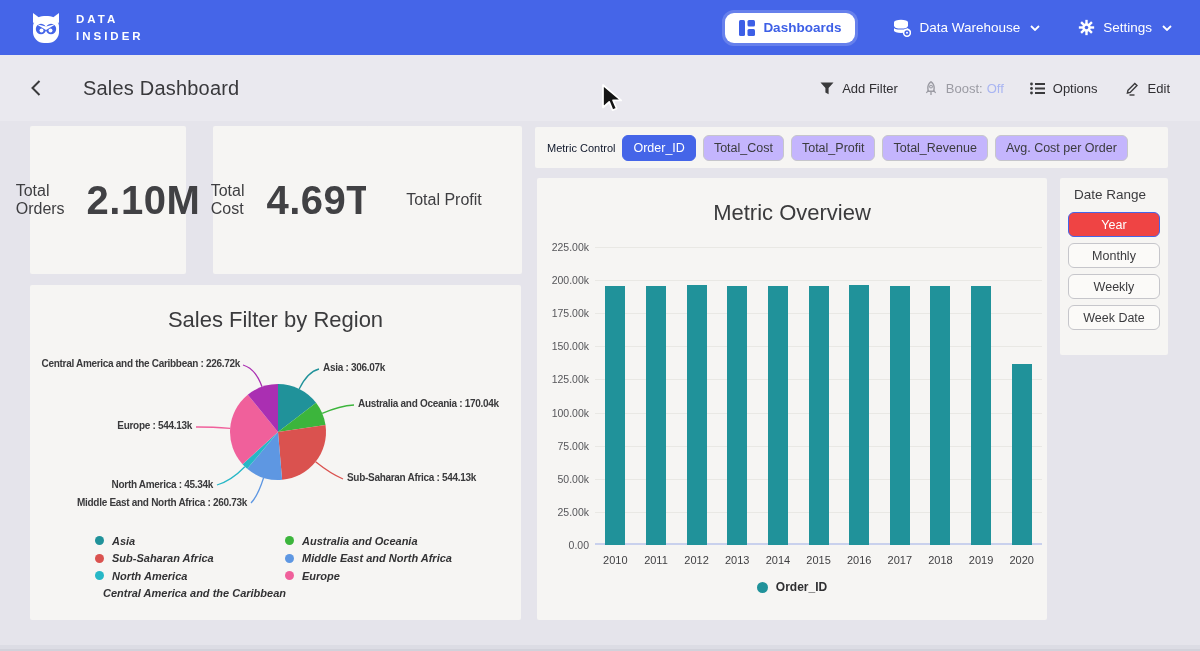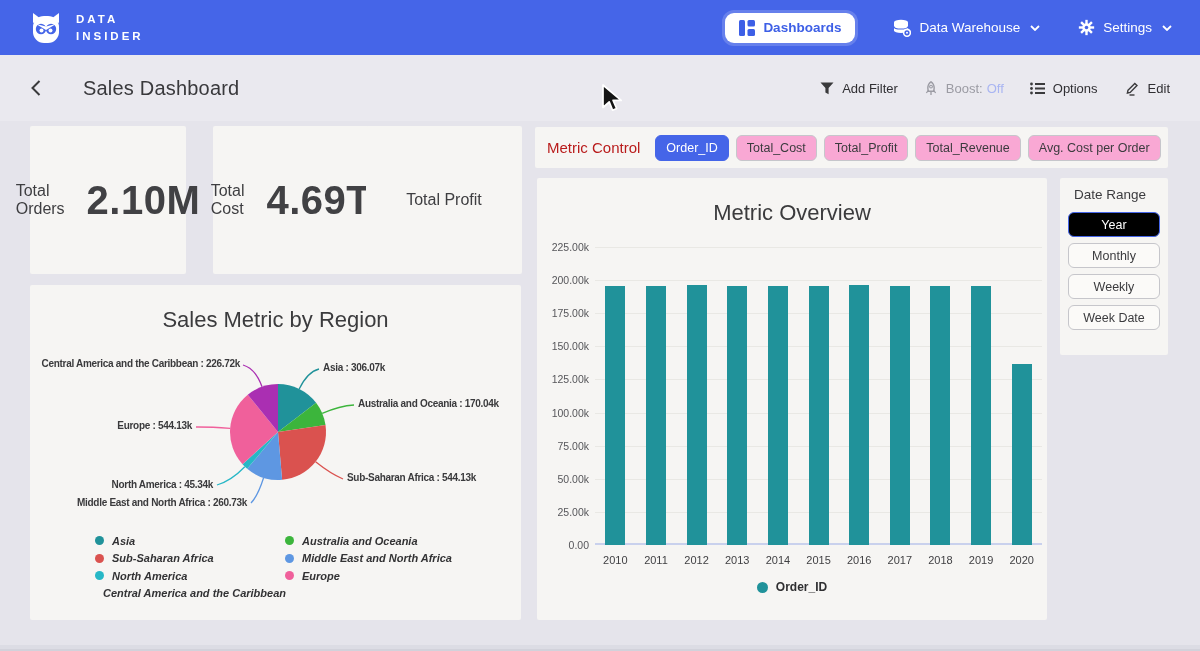--- a/index.html
+++ b/index.html
@@ -28,22 +28,22 @@
   .boost-off { color:#A9B5F2; }
 
   
   .card { position:absolute; background:#F6F5F3; border-radius:2px; }
   .kpi { width:156px; height:148px; display:flex; align-items:center; justify-content:center; gap:22px; }
   .kpi-label { font-size:16px; color:#3E3E41; }
   .kpi-value { font-size:40px; font-weight:700; color:#414144; letter-spacing:0.5px; }
 
   
   #metric-card { left:535px; top:127px; width:633px; height:41px; display:flex; align-items:center; gap:7px; padding-left:12px; }
-  .mc-label { font-size:15px; color:#b91c1c; margin-right:8px; }
-  .pill-btn { font-family:inherit; font-size:12.5px; color:#3B3B3E; background:#f9a8d4; border:1px solid #C6C6CB;
+  .mc-label { font-size:11px; color:#0f172a; }
+  .pill-btn { font-family:inherit; font-size:12.5px; color:#3B3B3E; background:#c4b5fd; border:1px solid #C6C6CB;
               border-radius:6px; padding:5px 10px; cursor:pointer; }
   .pill-btn.selected { background:#4565E8; border-color:#4565E8; color:#fff; }
 
   
   #bar-card { left:537px; top:178px; width:510px; height:442px; }
   .chart-title { position:absolute; left:0; top:22px; width:100%; text-align:center; font-size:22px; color:#3B3B3D; }
   #bar-ylabels { position:absolute; left:8px; top:69px; width:44px; height:298px; }
   .ytick { position:absolute; right:0; font-size:10.5px; color:#56565A; width:44px; text-align:right; }
   #bar-plot { position:absolute; left:58px; top:69px; width:447px; height:298px; border-bottom:2px solid #C9D1ED; }
   .gridline { position:absolute; left:0; width:100%; height:1px; background:#E9E8E4; }
@@ -63,21 +63,21 @@
   #pie-legend { position:absolute; left:65px; top:247px; display:flex; gap:0; }
   .leg-col { display:flex; flex-direction:column;font-style:italic; }
   .leg-col:first-child { width:190px; }
   .leg-row { display:flex; align-items:center; gap:8px; height:17.5px; font-size:11px; font-weight:700; color:#323234; cursor:pointer; white-space:nowrap; }
 
   
   #date-card { left:1060px; top:178px; width:108px; height:177px; padding:9px 8px 0 8px; }
   .dr-label { font-size:13.5px; color:#3B3B3E; margin-bottom:10px; margin-left:6px; }
   .date-btn { font-family:inherit; display:block; width:92px; height:25px; margin-bottom:6px; font-size:12.5px; color:#3B3B3E;
               background:#FBFAF8; border:1px solid #C6C6CB; border-radius:6px; cursor:pointer; }
-  .date-btn.selected { background:#000000; border-color:#4565E8; color:#fff; }
+  .date-btn.selected { background:#ef4444; border-color:#4565E8; color:#fff; }
 
   .bottom-strip { position:absolute; left:0; bottom:0; width:1200px; height:6px; background:#DCDCE4; border-bottom:2px solid #D2D2DB; }
   #cursor { position:absolute; left:601px; top:84px; }
 </style>
 </head>
 <body>
 
 <div id="app">
 
   <div class="nav">
@@ -282,21 +282,21 @@
         <div class="xlab">2019</div>
         <div class="xlab">2020</div>
       </div>
     <div id="bar-legend">
         <span class="dot" style="width: 11px; height: 11px; background: rgb(32, 146, 154);"></span>
         <span>Order_ID</span>
       </div>
   </div>
 
   <div class="card" id="pie-card">
-    <div class="chart-title">Sales Metric by Region</div>
+    <div class="chart-title">Sales Filter by Region</div>
     <div id="pie-area"><svg width="491" height="190">
           <path d="M248 92 L248.0 44.0 A48 48 0 0 1 286.1 62.8 Z" fill="#20929A"></path>
           <path d="M269.2 49.0 Q277.7 31.7 289 29" fill="none" stroke="#20929A" stroke-width="1.3"></path>
           <path d="M248 92 L286.1 62.8 A48 48 0 0 1 295.5 85.1 Z" fill="#3CB53C"></path>
           <path d="M292.2 73.3 Q309.9 65.9 324 65" fill="none" stroke="#3CB53C" stroke-width="1.3"></path>
           <path d="M248 92 L295.5 85.1 A48 48 0 0 1 252.1 139.8 Z" fill="#DA524F"></path>
           <path d="M285.6 121.8 Q300.6 133.8 313 139" fill="none" stroke="#DA524F" stroke-width="1.3"></path>
           <path d="M248 92 L252.1 139.8 A48 48 0 0 1 217.2 128.8 Z" fill="#5E97E2"></path>
           <path d="M233.6 137.8 Q227.8 156.1 221 163" fill="none" stroke="#5E97E2" stroke-width="1.3"></path>
           <path d="M248 92 L217.2 128.8 A48 48 0 0 1 212.5 124.3 Z" fill="#27B7C6"></path>

